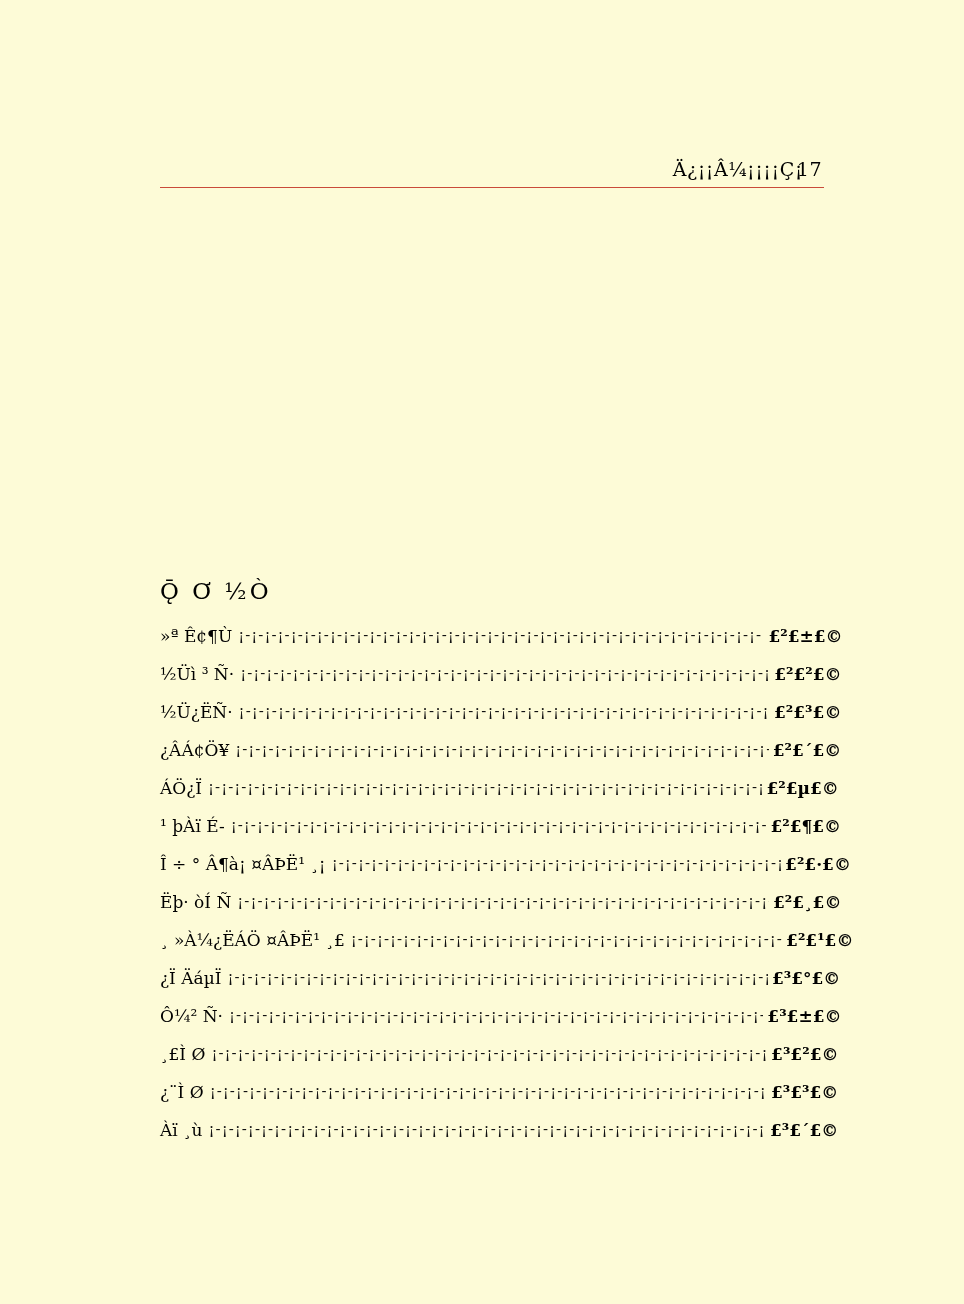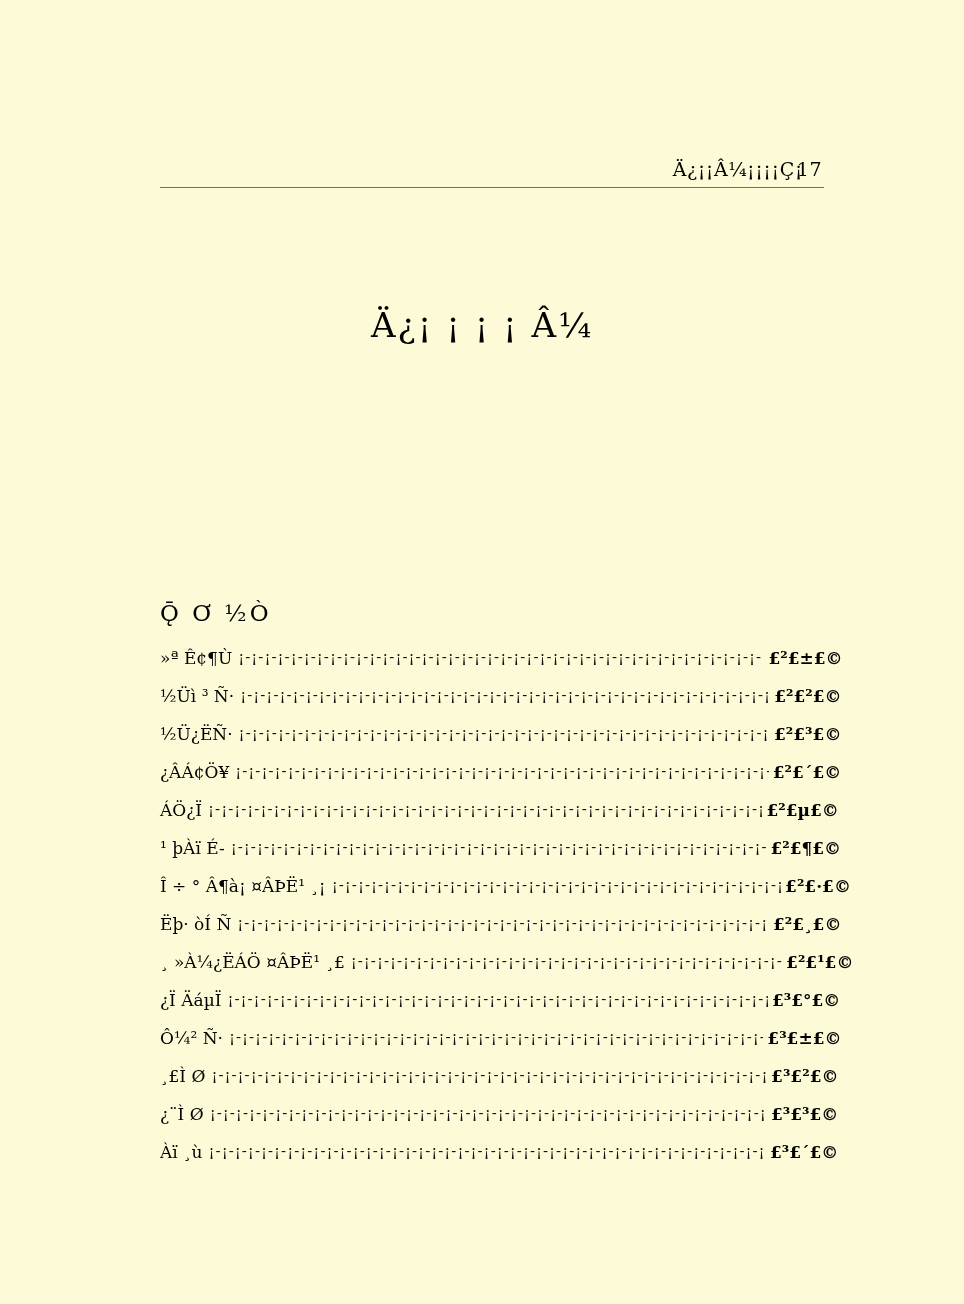--- a/index.html
+++ b/index.html
@@ -67,21 +67,21 @@
     left: 0;
     width: 964px;
     text-align: center;
     font-size: 22px;
     letter-spacing: 3px;
   }
 
   
   .toc {
     position: absolute;
-    top: 600px;
+    top: 578px;
     left: 160px;
     width: 676px;
   }
   .toc-heading {
     font-size: 23px;
     letter-spacing: 3px;
     margin-bottom: 22px;
   }
   .toc-row {
     display: flex;
@@ -122,21 +122,20 @@
 <div class="page">
 
   <div class="header-area">
     <div class="header-line">
       <span class="header-text">Ä¿¡¡Â¼¡¡¡¡Ç¡</span>
       <span class="header-page">17</span>
     </div>
     <div class="header-rule"></div>
   </div>
 
-  <div class="doc-title">Ä¿¡ ¡ ¡ ¡ Â¼</div>
 
   <div class="toc">
     <div class="toc-heading">Ǭ Ơ ½Ò</div>
     <div id="toc-list">
         <div class="toc-row">
           <span class="toc-label">»ª Ê¢¶Ù</span>
           <span class="toc-dots">¡-¡-¡-¡-¡-¡-¡-¡-¡-¡-¡-¡-¡-¡-¡-¡-¡-¡-¡-¡-¡-¡-¡-¡-¡-¡-¡-¡-¡-¡-¡-¡-¡-¡-¡-¡-¡-¡-¡-¡-¡-¡-¡-¡-</span>
           <span class="toc-page-wrap"><span class="toc-page">£²£±£©</span></span>
         </div>
         <div class="toc-row">

